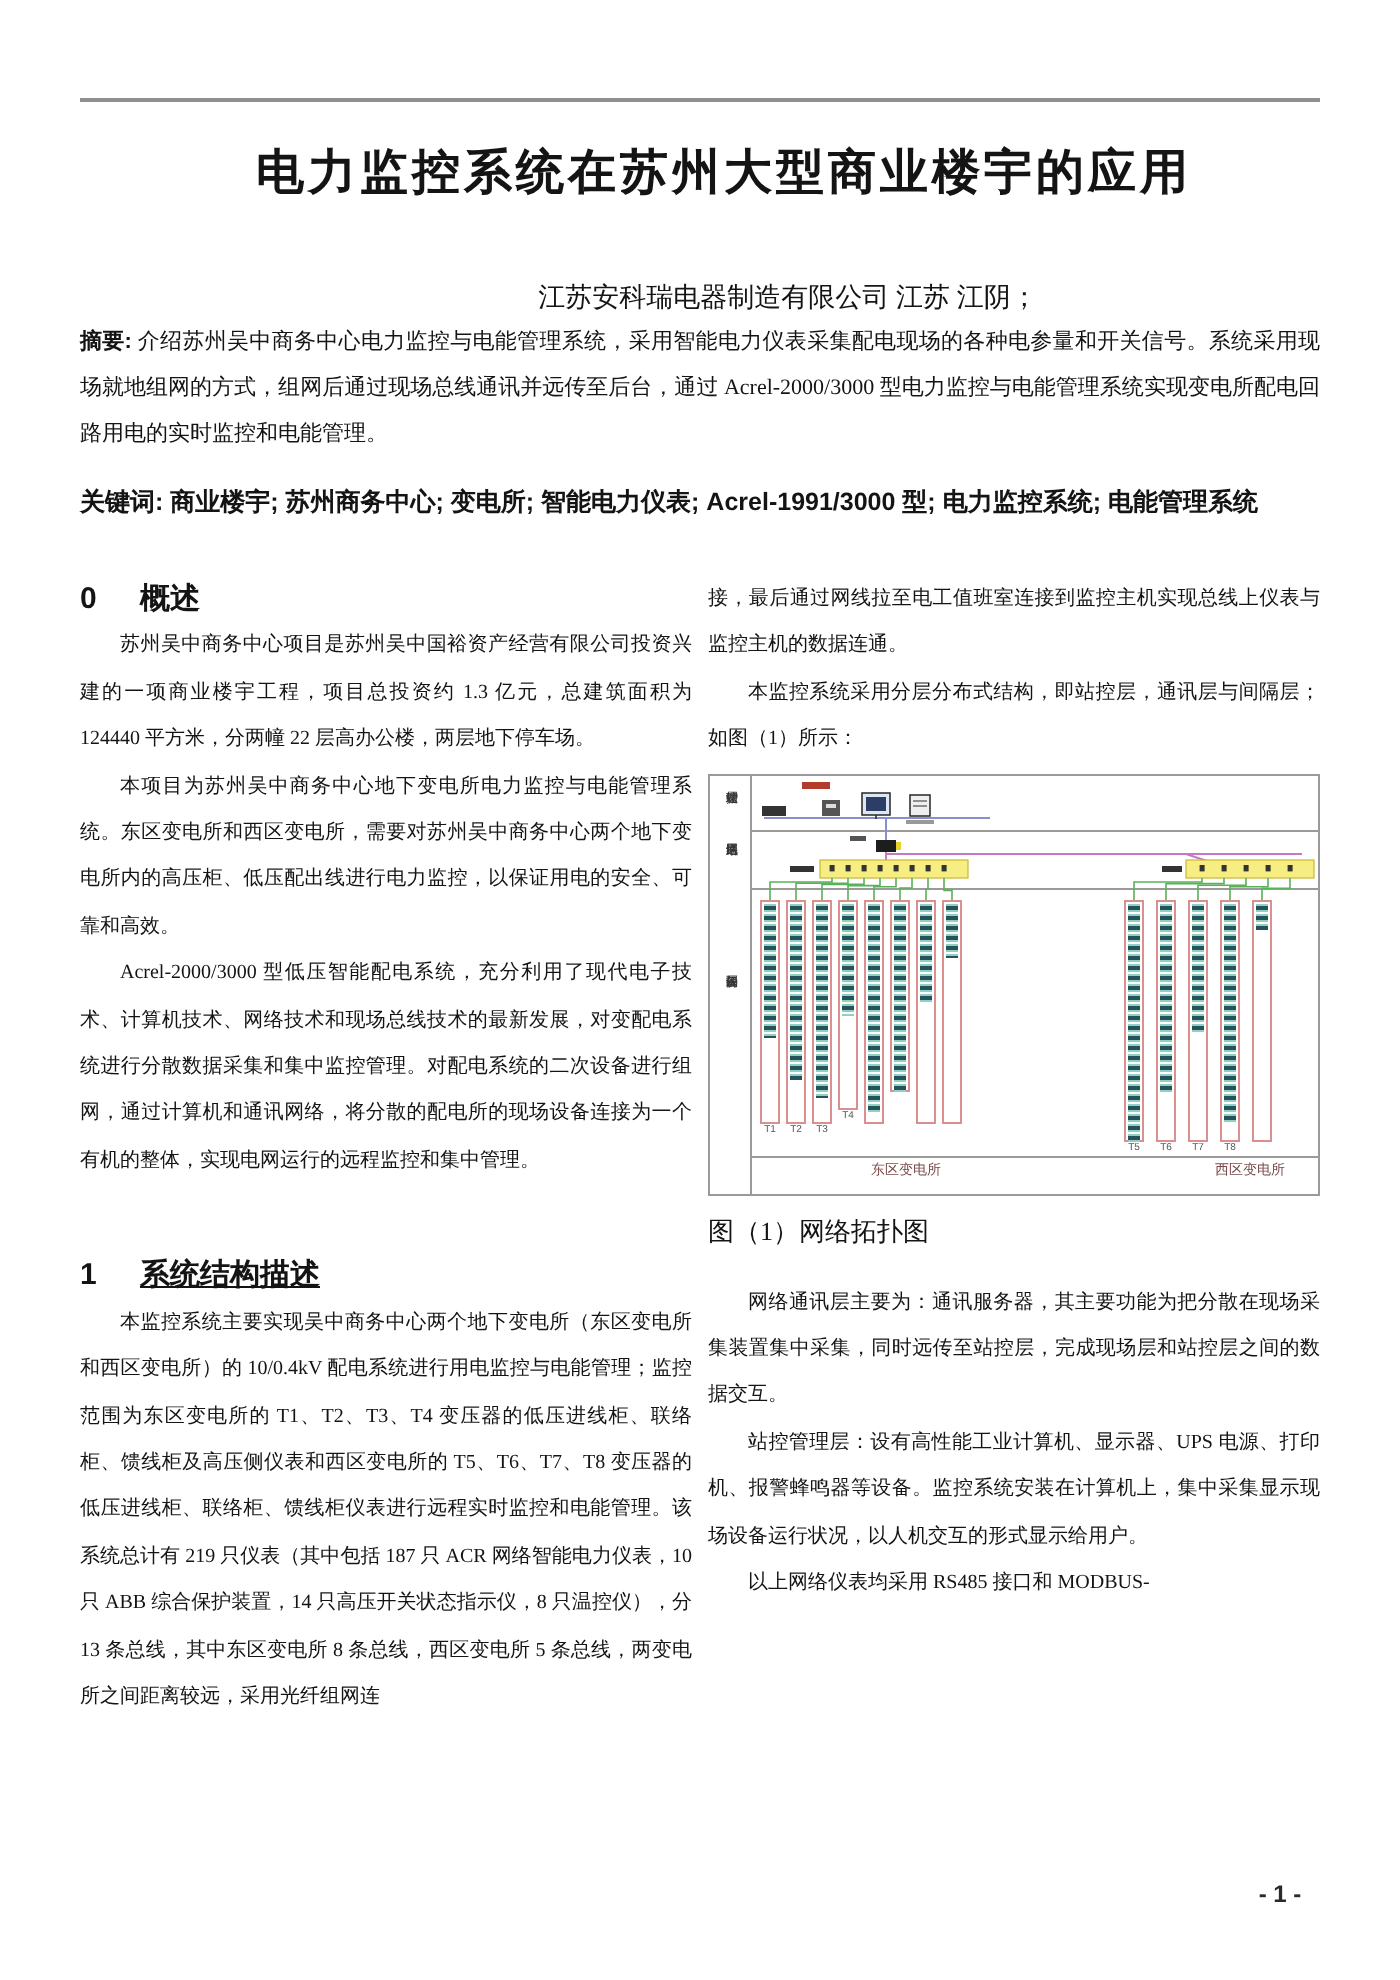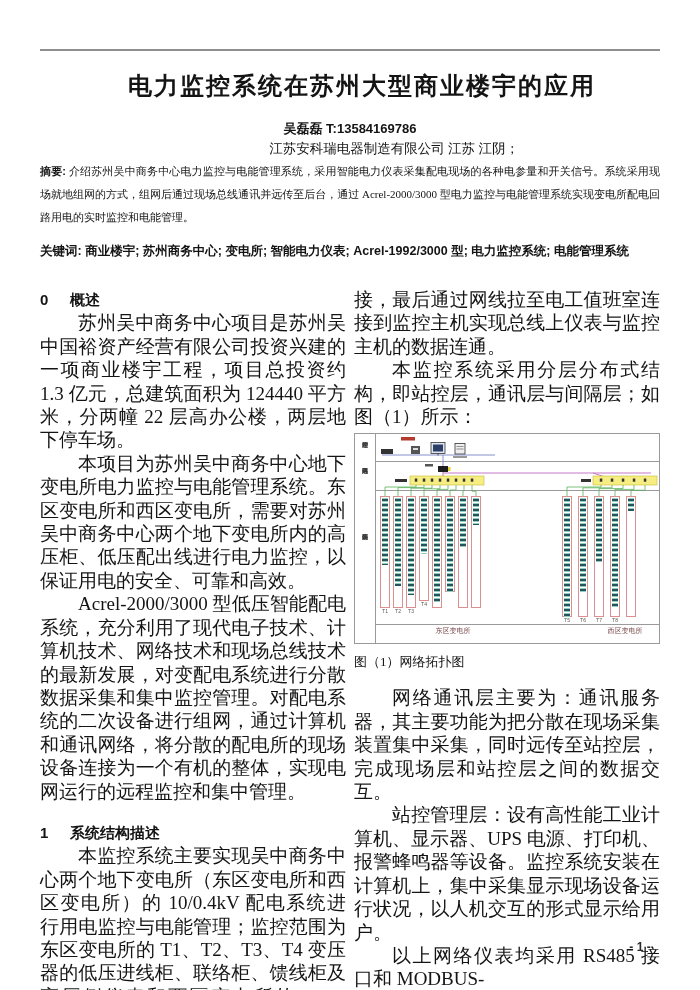--- a/index.html
+++ b/index.html
@@ -12,25 +12,25 @@
           font-family:"Liberation Sans",sans-serif;font-weight:bold;font-size:13px;}
   .affiliation{position:absolute;left:0;top:140px;width:100%;text-align:center;font-size:13.5px;margin-left:44px;}
   .abstract{position:absolute;left:40px;top:160px;width:620px;font-size:11px;line-height:23px;
             text-align:justify;}
   .abstract .lab,.keywords .lab{font-family:"Liberation Sans",sans-serif;font-weight:bold;}
   .keywords{position:absolute;left:40px;top:243px;width:620px;font-size:12.5px;
             font-family:"Liberation Sans",sans-serif;font-weight:bold;}
   .col{position:absolute;top:288px;width:306px;}
   .col-left{left:40px;}
   .col-right{left:354px;}
-  .col p{margin:0;font-size:19px;line-height:23.4px;text-align:justify;}
+  .col p{margin:0;font-size:10px;line-height:23.4px;text-align:justify;}
   .col p.indent{text-indent:2em;}
   .sec{font-family:"Liberation Sans",sans-serif;font-weight:bold;font-size:15px;
        line-height:23.4px;margin:0;}
-  .sec.spaced{margin-top:18px;}
+  .sec.spaced{margin-top:34px;text-decoration:underline;}
   .secnum{display:inline-block;width:2em;}
   
   .fig{position:relative;width:304px;height:209px;border:1px solid #9a9a9a;margin-top:5px;background:#fff;}
   .fig-strip{position:absolute;left:0;top:0;width:20px;height:100%;border-right:1px solid #9a9a9a;}
   .vlabel{position:absolute;left:6px;writing-mode:vertical-rl;font-size:6px;line-height:8px;color:#333;
           font-family:"Liberation Sans",sans-serif;}
   .hline{position:absolute;left:20px;right:0;height:1px;background:#9a9a9a;}
   .fig svg{position:absolute;left:0;top:0;}
   .colgroup{position:absolute;top:62px;display:flex;align-items:flex-start;}
   .group-east{left:25px;gap:3px;}
@@ -50,26 +50,25 @@
   .footer{position:absolute;top:940px;left:600px;width:80px;text-align:center;font-size:12px;
           color:#2a2a2a;font-family:"Liberation Sans",sans-serif;font-weight:bold;}
 </style>
 </head>
 <body>
 
 <div class="page">
   <div class="toprule"></div>
 
   <div class="title">电力监控系统在苏州大型商业楼宇的应用</div>
-  <div class="author">吴磊磊  T:13584169786</div>
   <div class="affiliation">江苏安科瑞电器制造有限公司  江苏  江阴；</div>
 
   <div class="abstract"><span class="lab">摘要:</span><span> 介绍苏州吴中商务中心电力监控与电能管理系统，采用智能电力仪表采集配电现场的各种电参量和开关信号。系统采用现场就地组网的方式，组网后通过现场总线通讯并远传至后台，通过 Acrel-2000/3000 型电力监控与电能管理系统实现变电所配电回路用电的实时监控和电能管理。</span></div>
 
-  <div class="keywords"><span class="lab">关键词:</span><span> 商业楼宇; 苏州商务中心; 变电所; 智能电力仪表; Acrel-1992/3000 型; 电力监控系统; 电能管理系统</span></div>
+  <div class="keywords"><span class="lab">关键词:</span><span> 商业楼宇; 苏州商务中心; 变电所; 智能电力仪表; Acrel-1991/3000 型; 电力监控系统; 电能管理系统</span></div>
 
   <div class="col col-left">
     <h2 class="sec"><span class="secnum">0</span><span>概述</span></h2>
     <p class="indent">苏州吴中商务中心项目是苏州吴中国裕资产经营有限公司投资兴建的一项商业楼宇工程，项目总投资约 1.3 亿元，总建筑面积为 124440 平方米，分两幢 22 层高办公楼，两层地下停车场。</p>
     <p class="indent">本项目为苏州吴中商务中心地下变电所电力监控与电能管理系统。东区变电所和西区变电所，需要对苏州吴中商务中心两个地下变电所内的高压柜、低压配出线进行电力监控，以保证用电的安全、可靠和高效。</p>
     <p class="indent">Acrel-2000/3000 型低压智能配电系统，充分利用了现代电子技术、计算机技术、网络技术和现场总线技术的最新发展，对变配电系统进行分散数据采集和集中监控管理。对配电系统的二次设备进行组网，通过计算机和通讯网络，将分散的配电所的现场设备连接为一个有机的整体，实现电网运行的远程监控和集中管理。</p>
     <h2 class="sec spaced"><span class="secnum">1</span><span>系统结构描述</span></h2>
     <p class="indent">本监控系统主要实现吴中商务中心两个地下变电所（东区变电所和西区变电所）的 10/0.4kV 配电系统进行用电监控与电能管理；监控范围为东区变电所的 T1、T2、T3、T4 变压器的低压进线柜、联络柜、馈线柜及高压侧仪表和西区变电所的 T5、T6、T7、T8 变压器的低压进线柜、联络柜、馈线柜仪表进行远程实时监控和电能管理。该系统总计有 219 只仪表（其中包括 187 只 ACR 网络智能电力仪表，10 只 ABB 综合保护装置，14 只高压开关状态指示仪，8 只温控仪），分 13 条总线，其中东区变电所 8 条总线，西区变电所 5 条总线，两变电所之间距离较远，采用光纤组网连</p>
   </div>
 

